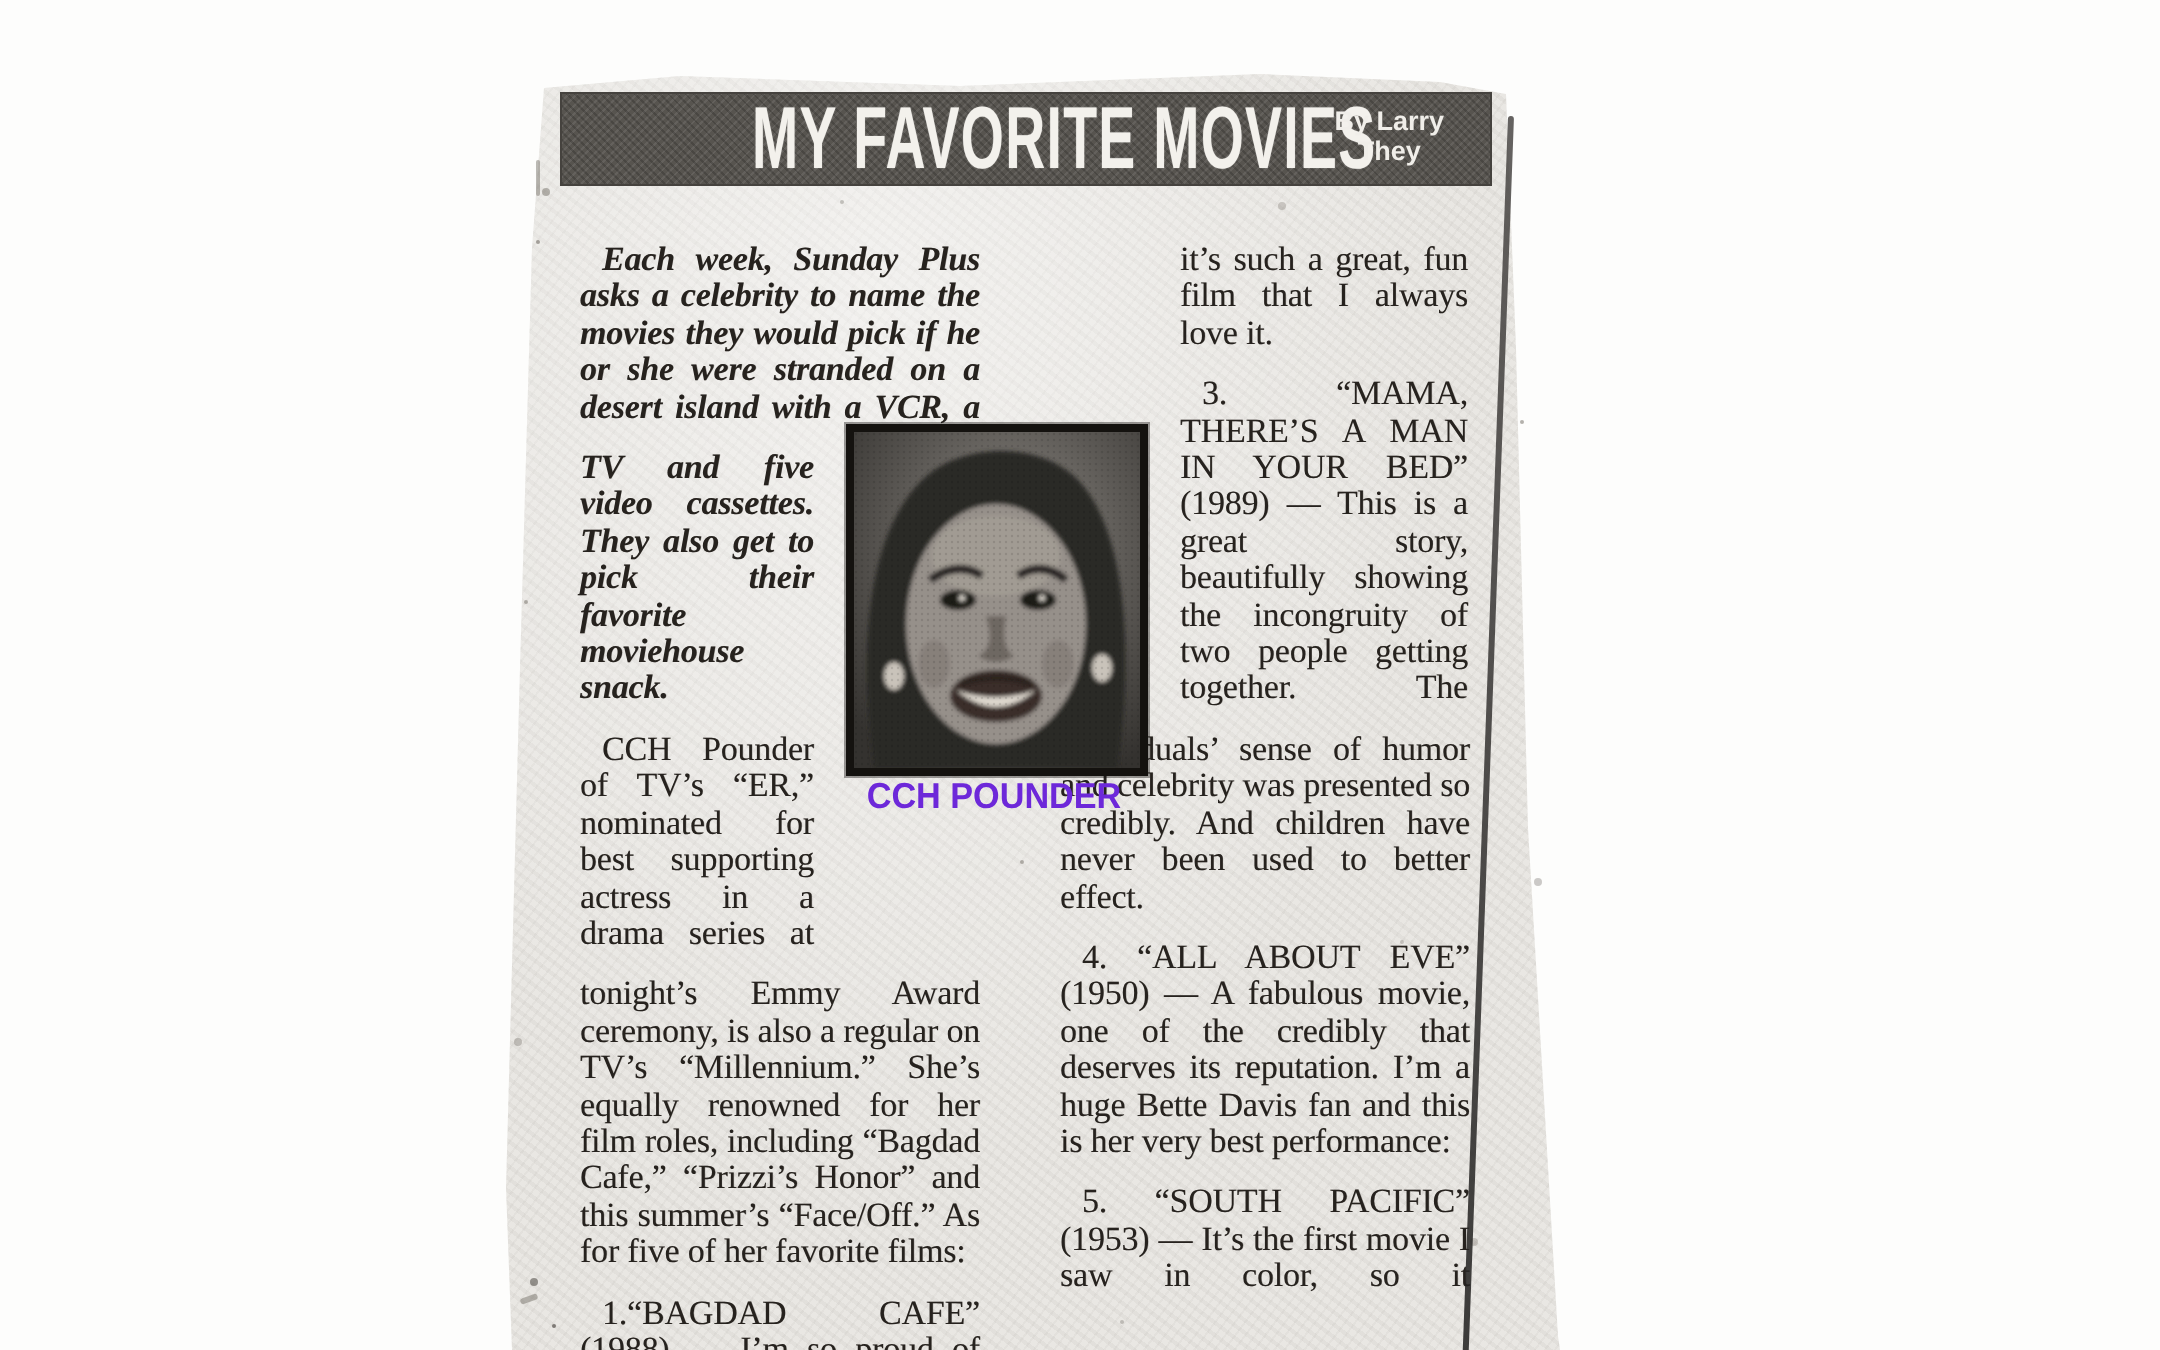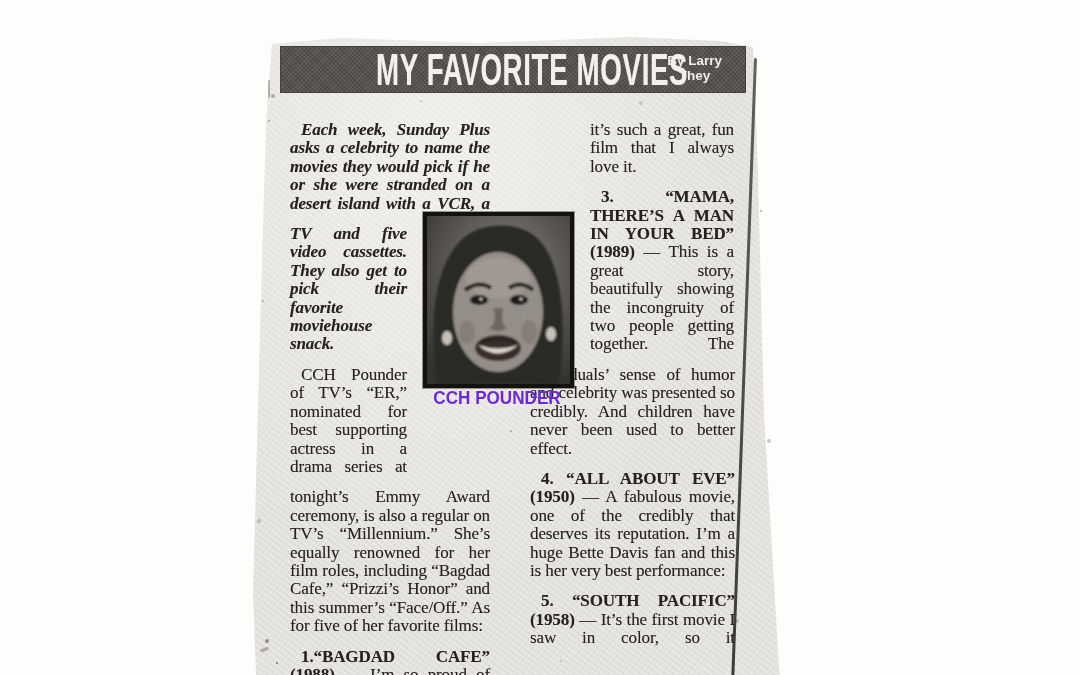--- a/index.html
+++ b/index.html
@@ -49,21 +49,21 @@
   .col-left{left:278px;width:224px;}
   .col-right{left:518px;width:229px;}
   .col p{margin:12px;}
   .indent{text-indent:11px;}
   .cont{text-align-last:justify;}
   .intro{font-weight:bold;font-style:italic;}
   .narrow-left{width:141px;min-height:224px;}
   .narrow-right{margin-left:60px;width:168px;min-height:212px;}
   .mt{margin-top:5px !important;}
   .mt2{margin-top:3px !important;}
-  b{font-weight:bold;}
+  b{font-weight:normal;}
   
   .photo{position:absolute;left:423px;top:212px;width:143px;height:168px;
     border:4px solid #14120f;background:#555;box-shadow:0 0 0 1px rgba(20,18,15,.4);}
   .photo svg{display:block;}
   .caption{position:absolute;left:417px;top:388px;width:160px;text-align:center;
     font-family:"Liberation Sans", sans-serif;font-weight:bold;font-size:18px;color:#6d28d9;}
   .caption span{display:inline-block;transform:scaleX(.95);letter-spacing:0px;}
 </style>
 </head>
 <body>
@@ -103,21 +103,21 @@
         <b>3. “MAMA, THERE’S A MAN IN YOUR BED” (1989)</b>
         <span>— This is a great story, beautifully showing the incongruity of two people getting together. The</span>
       </p>
     </div>
     <p>individuals’ sense of humor and celebrity was presented so credibly. And children have never been used to better effect.</p>
     <p class="indent mt2">
       <b>4. “ALL ABOUT EVE” (1950)</b>
       <span>— A fabulous movie, one of the credibly that deserves its reputation. I’m a huge Bette Davis fan and this is her very best performance:</span>
     </p>
     <p class="indent cont mt2">
-      <b>5. “SOUTH PACIFIC” (1958)</b>
+      <b>5. “SOUTH PACIFIC” (1953)</b>
       <span>— It’s the first movie I saw in color, so it</span>
     </p>
   </div>
 
   <div class="photo">
     <svg width="143" height="168" viewBox="0 0 143 168" xmlns="http://www.w3.org/2000/svg">
       <defs>
         <radialGradient id="bgG" cx="55%" cy="35%" r="75%">
           <stop offset="0%" stop-color="#8f8b85"></stop>
           <stop offset="55%" stop-color="#5c5955"></stop>

